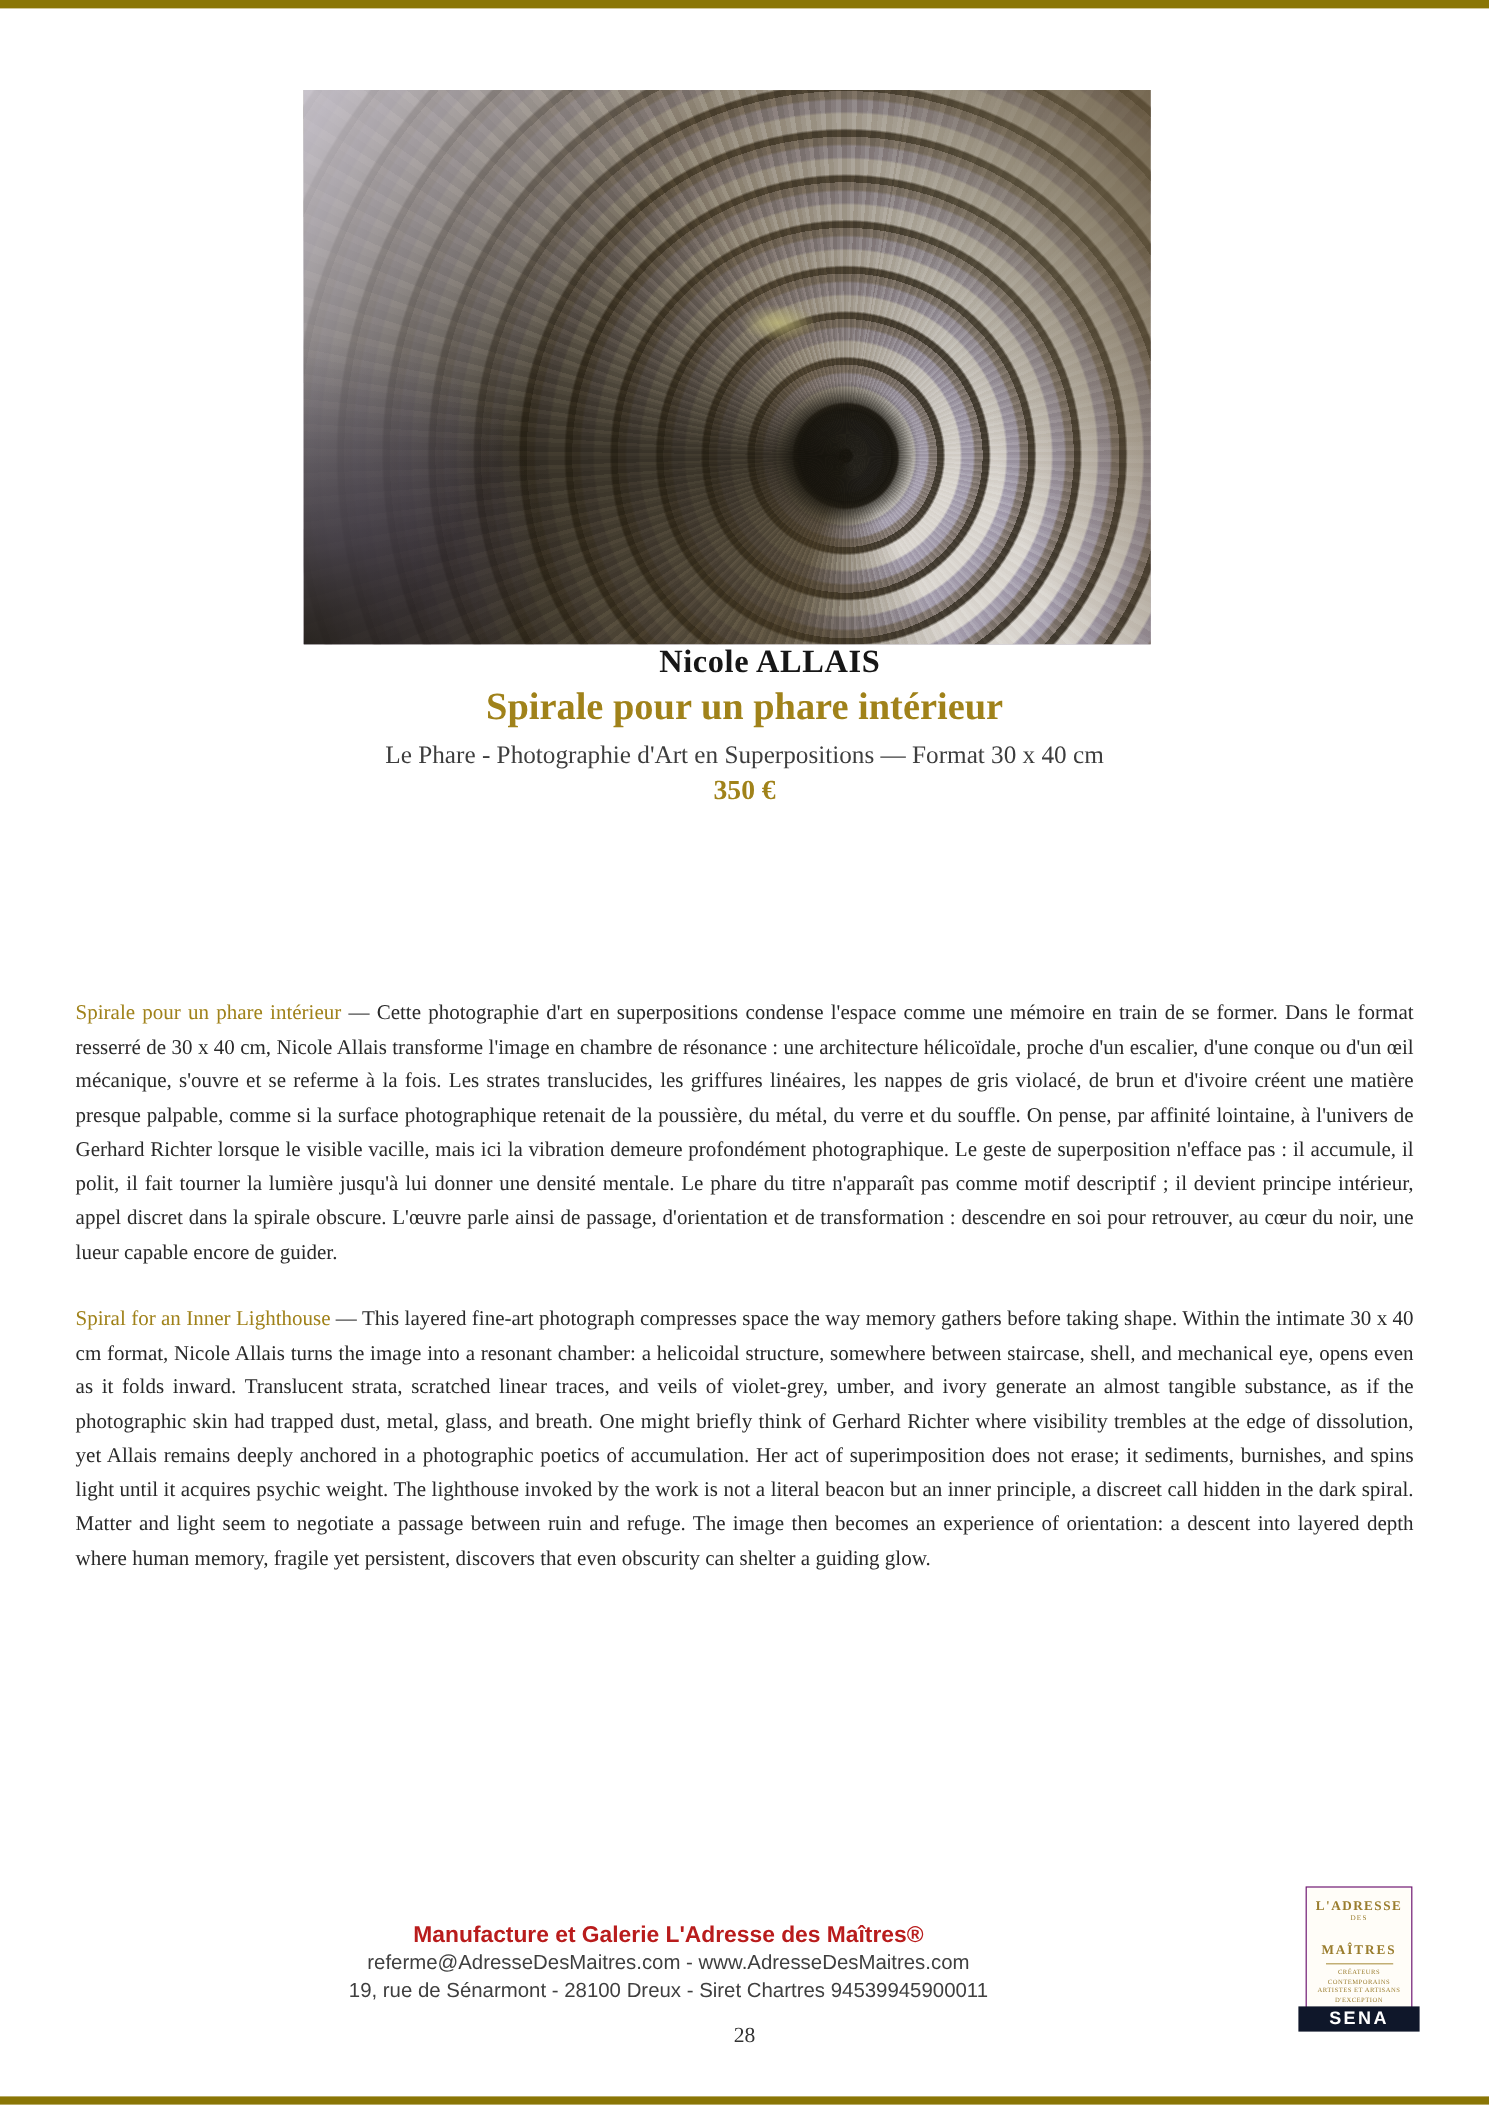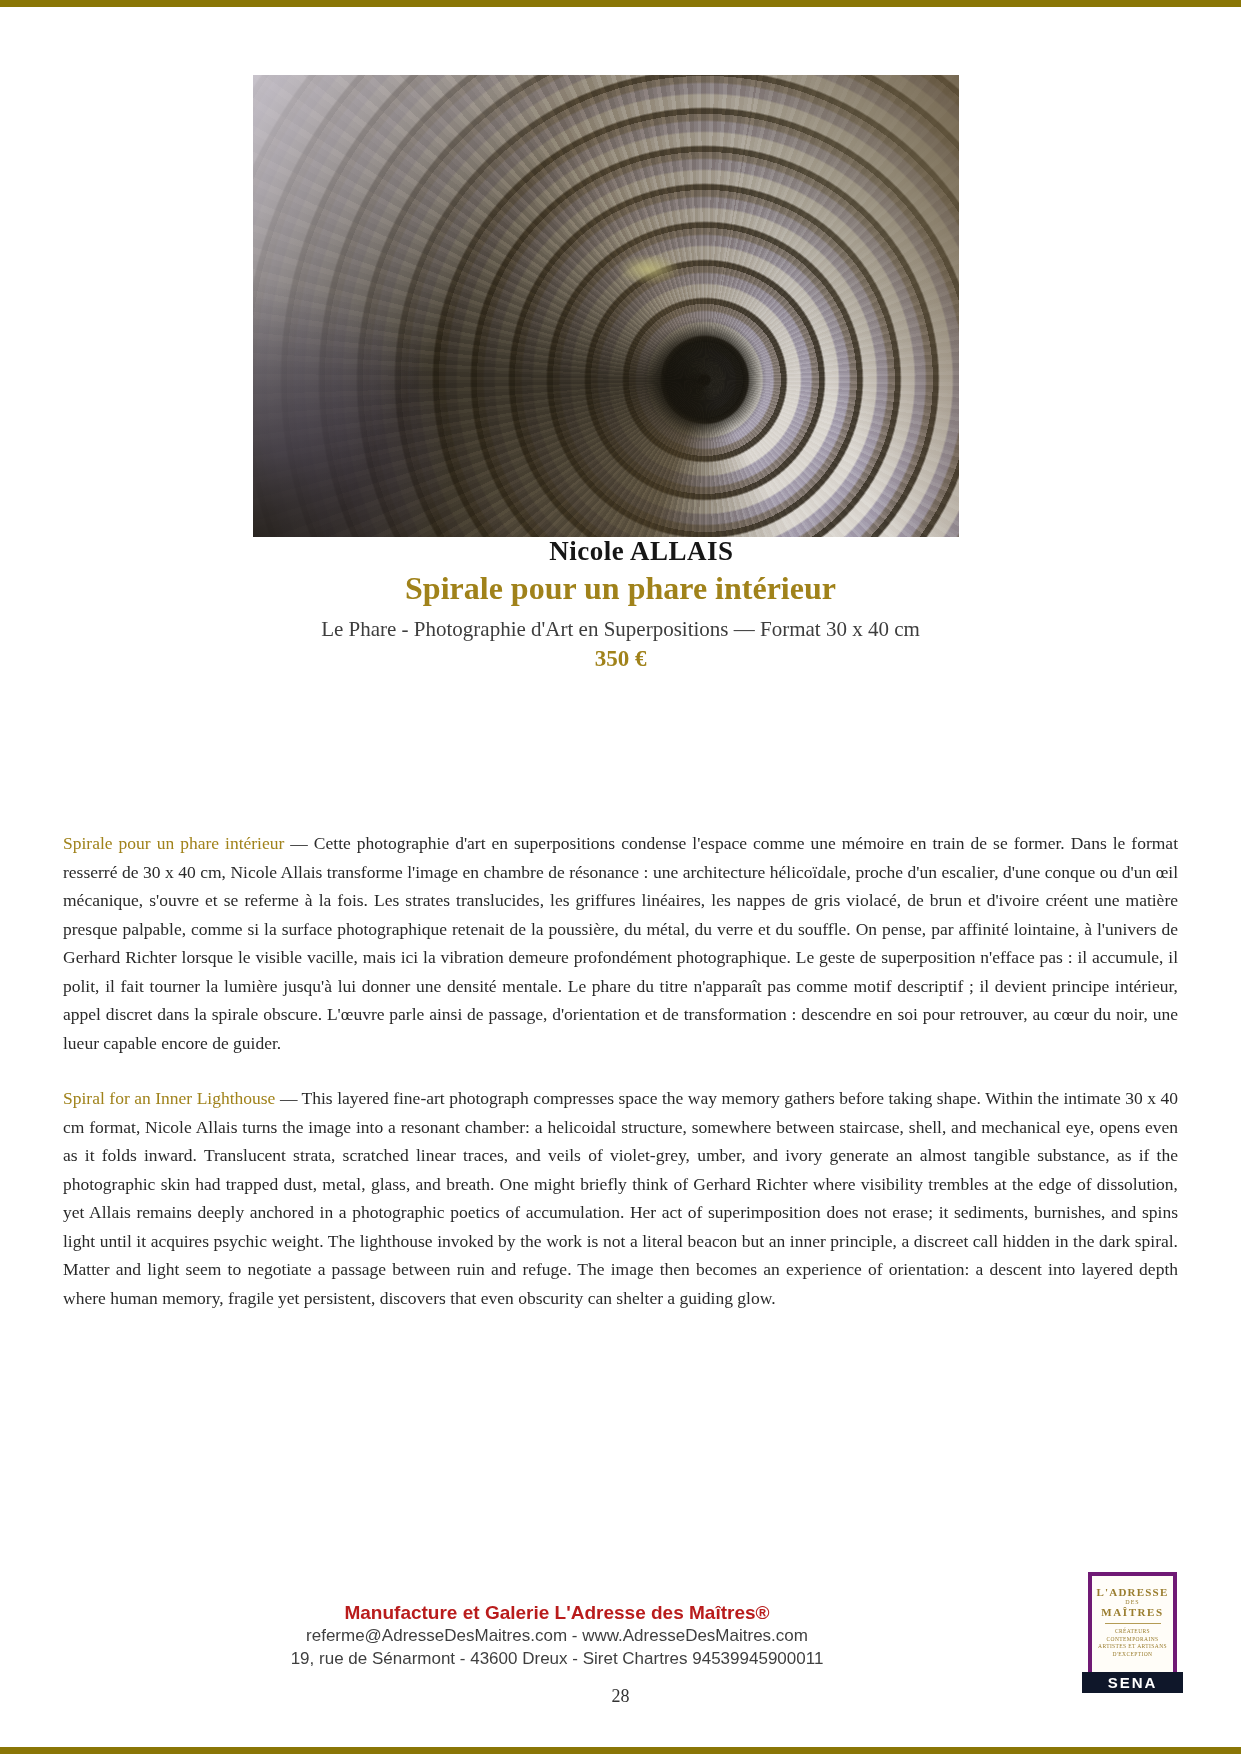--- a/index.html
+++ b/index.html
@@ -59,24 +59,24 @@
   
   .footer{position:absolute;top:1601px;left:0;width:1114px;text-align:center;
     font-family:"Liberation Sans", sans-serif;}
   .f-gold{color:#b91c1c;font-weight:700;font-size:19px;line-height:23px;}
   .f-grey{color:#3f3f3f;font-size:17px;line-height:23px;}
   .pagenum{position:absolute;top:1686px;left:0;width:1241px;text-align:center;
     font-size:18px;color:#333333;}
 
   
   .logo{position:absolute;left:1088px;top:1572px;width:89px;height:104px;box-sizing:border-box;
-    border:4px solid #701a75;background:#fffdf8;text-align:center;color:#9a7d2e;}
+    border:1px solid #701a75;background:#fffdf8;text-align:center;color:#9a7d2e;}
   .logo .l1{margin-top:10px;font-size:11px;font-weight:600;letter-spacing:1.2px;}
   .logo .l2{font-size:6px;letter-spacing:1px;margin-top:1px;}
-  .logo .l3{font-size:11px;font-weight:600;letter-spacing:1.6px;margin-top:1px;}
+  .logo .l3{font-size:11px;font-weight:600;letter-spacing:1.6px;margin-top:17px;}
   .logo .rule{width:56px;height:1px;background:#b49c55;margin:5px auto 4px auto;}
   .logo .l4,.logo .l5,.logo .l6{font-size:5.5px;letter-spacing:.4px;line-height:7.5px;}
   .sena{position:absolute;left:1082px;top:1672px;width:101px;height:21px;background:#0f172a;
     color:#ffffff;font-family:"Liberation Sans", sans-serif;font-weight:700;font-size:15px;
     letter-spacing:2px;text-align:center;line-height:21px;}
 </style>
 </head>
 <body>
 
 <div class="bar top"></div>
@@ -97,21 +97,21 @@
     <span class="lead">Spirale pour un phare intérieur</span><span> — Cette photographie d'art en superpositions condense l'espace comme une mémoire en train de se former. Dans le format resserré de 30 x 40 cm, Nicole Allais transforme l'image en chambre de résonance : une architecture hélicoïdale, proche d'un escalier, d'une conque ou d'un œil mécanique, s'ouvre et se referme à la fois. Les strates translucides, les griffures linéaires, les nappes de gris violacé, de brun et d'ivoire créent une matière presque palpable, comme si la surface photographique retenait de la poussière, du métal, du verre et du souffle. On pense, par affinité lointaine, à l'univers de Gerhard Richter lorsque le visible vacille, mais ici la vibration demeure profondément photographique. Le geste de superposition n'efface pas : il accumule, il polit, il fait tourner la lumière jusqu'à lui donner une densité mentale. Le phare du titre n'apparaît pas comme motif descriptif ; il devient principe intérieur, appel discret dans la spirale obscure. L'œuvre parle ainsi de passage, d'orientation et de transformation : descendre en soi pour retrouver, au cœur du noir, une lueur capable encore de guider.</span>
   </p>
   <p>
     <span class="lead">Spiral for an Inner Lighthouse</span><span> — This layered fine-art photograph compresses space the way memory gathers before taking shape. Within the intimate 30 x 40 cm format, Nicole Allais turns the image into a resonant chamber: a helicoidal structure, somewhere between staircase, shell, and mechanical eye, opens even as it folds inward. Translucent strata, scratched linear traces, and veils of violet-grey, umber, and ivory generate an almost tangible substance, as if the photographic skin had trapped dust, metal, glass, and breath. One might briefly think of Gerhard Richter where visibility trembles at the edge of dissolution, yet Allais remains deeply anchored in a photographic poetics of accumulation. Her act of superimposition does not erase; it sediments, burnishes, and spins light until it acquires psychic weight. The lighthouse invoked by the work is not a literal beacon but an inner principle, a discreet call hidden in the dark spiral. Matter and light seem to negotiate a passage between ruin and refuge. The image then becomes an experience of orientation: a descent into layered depth where human memory, fragile yet persistent, discovers that even obscurity can shelter a guiding glow.</span>
   </p>
 </div>
 
 <div class="footer">
   <div class="f-gold">Manufacture et Galerie L'Adresse des Maîtres®</div>
   <div class="f-grey">referme@AdresseDesMaitres.com - www.AdresseDesMaitres.com</div>
-  <div class="f-grey">19, rue de Sénarmont - 43600 Dreux - Siret Chartres 94539945900011</div>
+  <div class="f-grey">19, rue de Sénarmont - 28100 Dreux - Siret Chartres 94539945900011</div>
 </div>
 
 <div class="pagenum">28</div>
 
 <div class="logo">
   <div class="l1">L'ADRESSE</div>
   <div class="l2">DES</div>
   <div class="l3">MAÎTRES</div>
   <div class="rule"></div>
   <div class="l4">CRÉATEURS CONTEMPORAINS</div>

